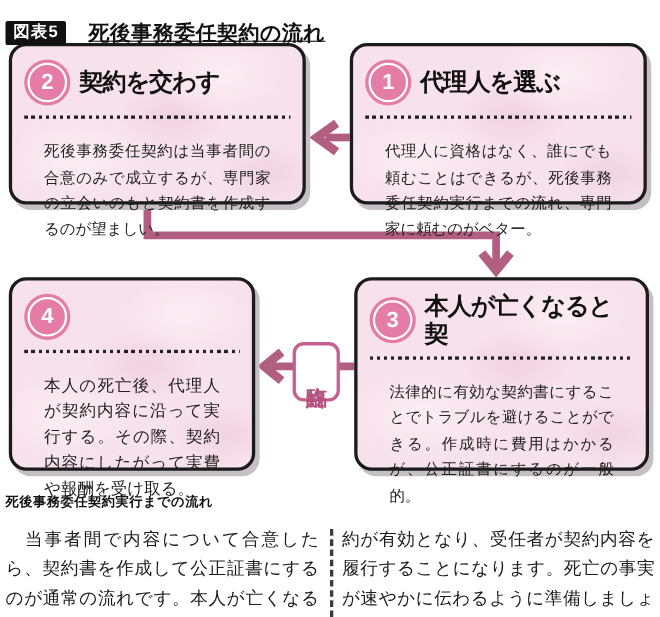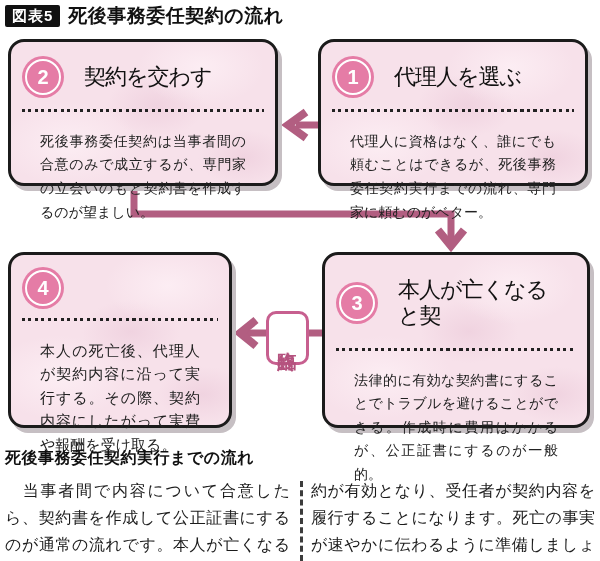--- a/index.html
+++ b/index.html
@@ -4,24 +4,24 @@
 <style>
   html,body{margin:0;padding:0;}
   body{
     width:600px;height:561px;background:#ffffff;overflow:hidden;
     font-family:"Liberation Sans","DejaVu Sans",sans-serif;
     -webkit-font-smoothing:antialiased;
   }
   .page{position:relative;width:600px;height:561px;background:#fff;}
 
   
-  .page-header{position:absolute;left:5px;top:3px;display:flex;align-items:center;gap:8px;z-index:4;}
+  .page-header{position:absolute;left:5px;top:17px;display:flex;align-items:center;gap:20px;z-index:4;}
   .fig-tag{background:#111;color:#fff;font-weight:bold;font-size:15px;line-height:1;
     padding:3px 7px 4px;border-radius:2px;letter-spacing:1px;}
-  .fig-title{margin:0;font-size:19px;font-weight:bold;color:#111;letter-spacing:.5px;}
+  .fig-title{margin:0;font-size:19px;font-weight:bold;color:#111;letter-spacing:.5px;text-decoration:underline;}
 
   
   .connectors{position:absolute;left:0;top:0;width:600px;height:561px;z-index:1;pointer-events:none;}
   .connectors path{stroke:#b25e81;fill:none;}
   .shaft{stroke-width:7px;stroke-linejoin:miter;}
   .head{stroke-width:8px;stroke-linejoin:miter;stroke-linecap:butt;}
 
   
   .fbox{
     position:absolute;box-sizing:border-box;z-index:2;
@@ -38,38 +38,38 @@
   .box-1{left:318px;top:39px;width:270px;height:147px;}
   .box-2{left:8px;  top:39px;width:270px;height:147px;}
   .box-3{left:322px;top:252px;width:268px;height:176px;}
   .box-4{left:8px;  top:252px;width:224px;height:176px;}
 
   .fbox-head{display:flex;align-items:center;gap:8px;min-height:46px;margin-top:2px;}
   .badge{position:relative;flex:none;width:42px;height:42px;border-radius:50%;
     background:#e57ca6;display:flex;align-items:center;justify-content:center;}
   .badge-ring{position:absolute;inset:3px;border:2px solid #fff;border-radius:50%;}
   .badge-num{position:relative;color:#fff;font-weight:bold;font-size:20px;line-height:1;}
-  .fbox-title{margin:12px;font-size:22px;font-weight:normal;color:#111;
+  .fbox-title{margin:0;font-size:22px;font-weight:bold;color:#111;
     letter-spacing:-1px;line-height:1.18;white-space:pre-line;}
   .box-4 .fbox-title{font-size:21px;}
   .dotted{height:3px;margin:7px 0 6px;
     background-image:repeating-linear-gradient(90deg,#222 0 3px,transparent 3px 6.5px);}
   .fbox-body{margin:18px;font-size:14px;line-height:1.68;text-align:justify;color:#222;letter-spacing:0;}
   .box-4 .fbox-body{font-size:15px;line-height:1.56;}
 
   
   .death-badge{position:absolute;left:266px;top:311px;width:43px;height:54px;box-sizing:border-box;
     background:#fff;border:3px solid #c75f8f;border-radius:10px;z-index:3;
     display:flex;align-items:center;justify-content:center;
     writing-mode:vertical-rl;text-orientation:upright;
     color:#b5537f;font-weight:bold;font-size:19px;letter-spacing:1px;line-height:1;}
 
   
   .article-heading{position:absolute;left:5px;top:448px;margin:0;
-    font-size:16px;font-weight:bold;color:#111;letter-spacing:.5px;z-index:2;}
+    font-size:12px;font-weight:bold;color:#111;letter-spacing:.5px;z-index:2;}
   .columns{position:absolute;left:5px;top:477px;width:592px;display:flex;z-index:2;}
   .col{margin:0;font-size:16px;line-height:27px;text-align:justify;color:#1b1b1b;}
   .col-left{width:285px;}
   .col-right{width:284px;}
   .col-divider{width:0;border-left:3px dashed #3c3c3c;height:80px;margin:4px 8px 0 10px;}
 </style>
 </head>
 <body>
 
 <div class="page">

